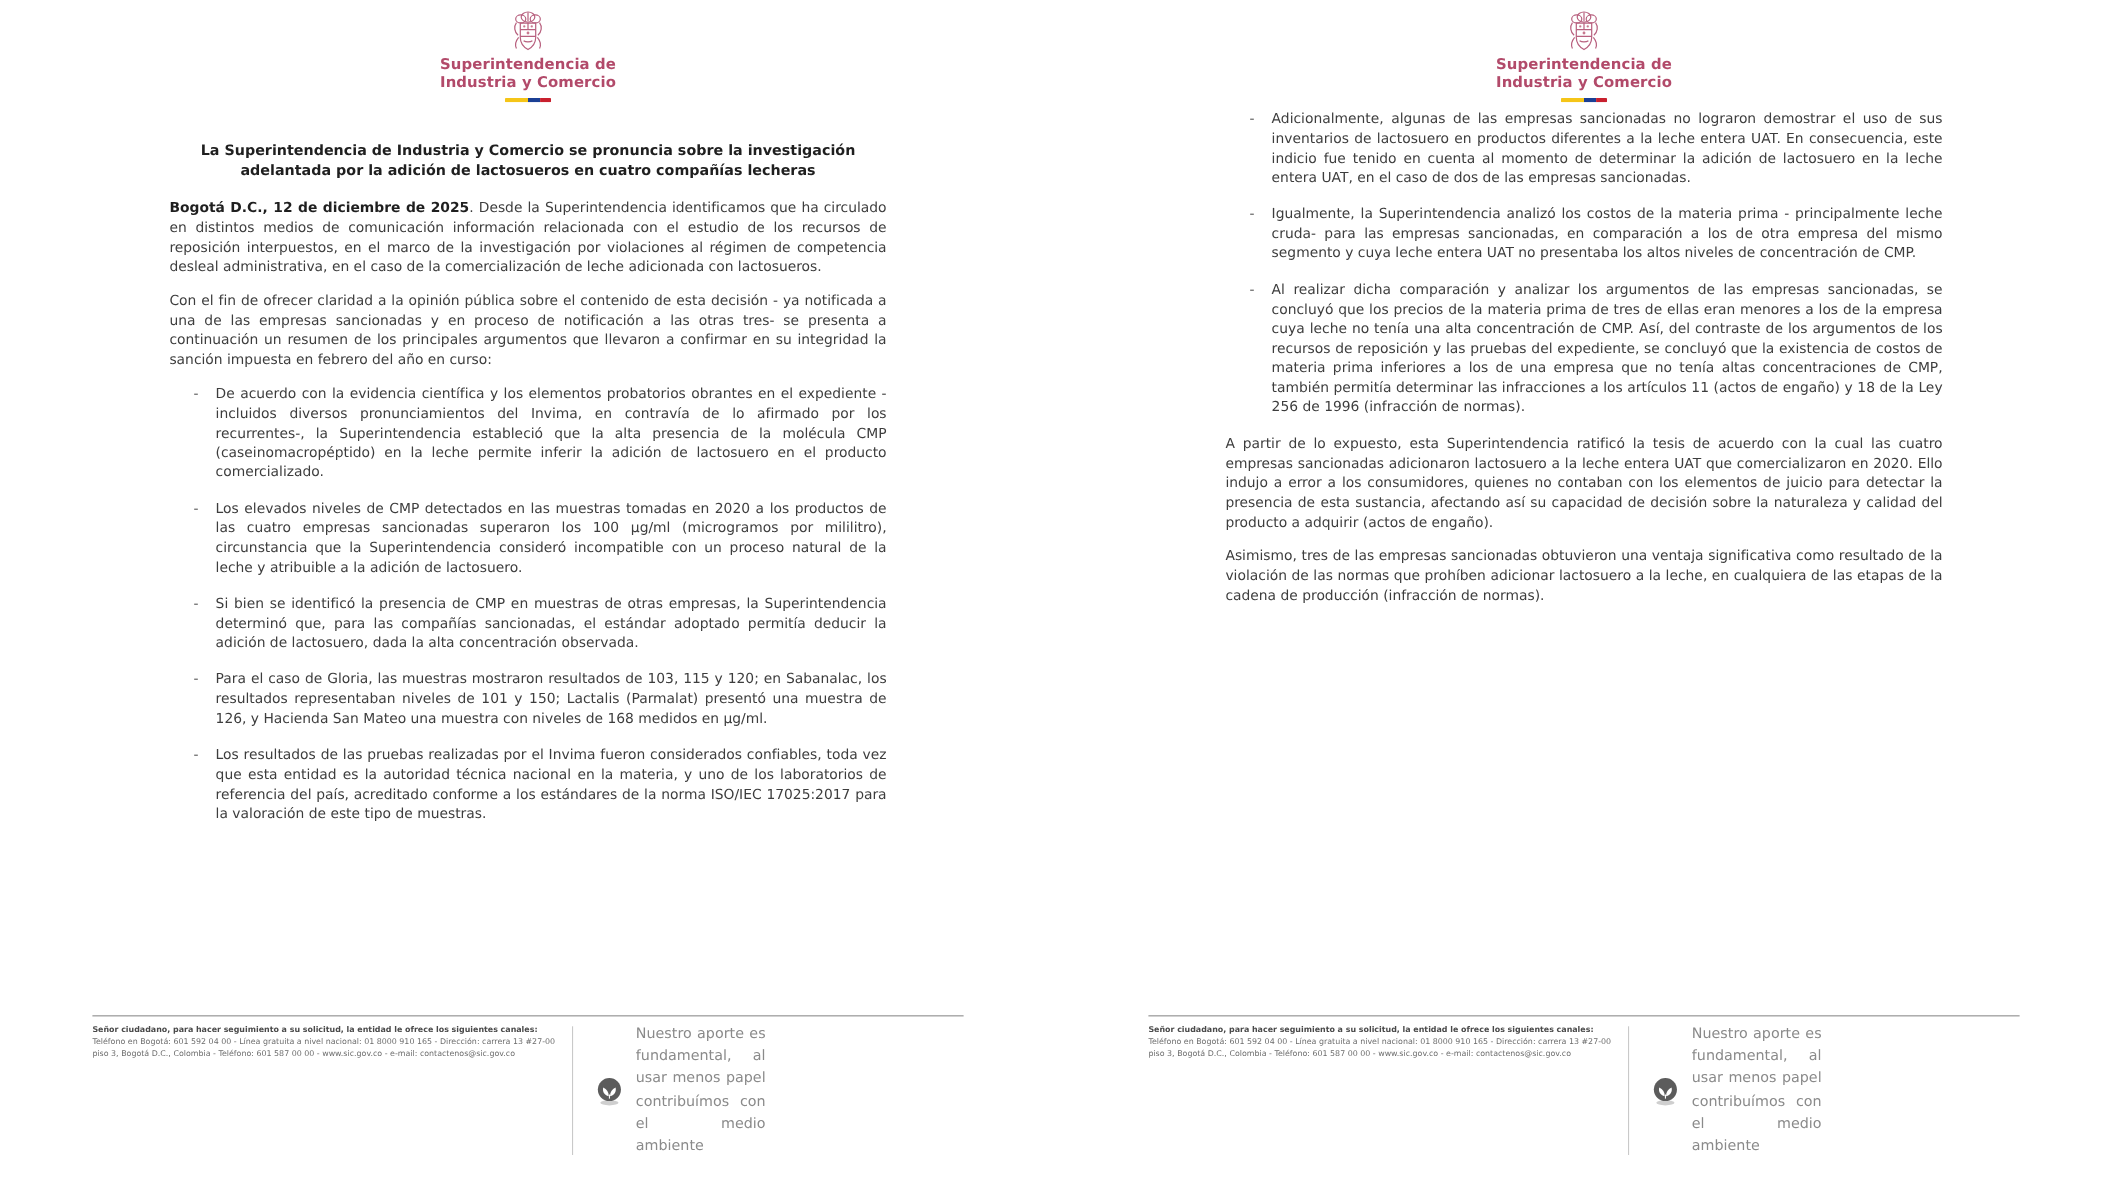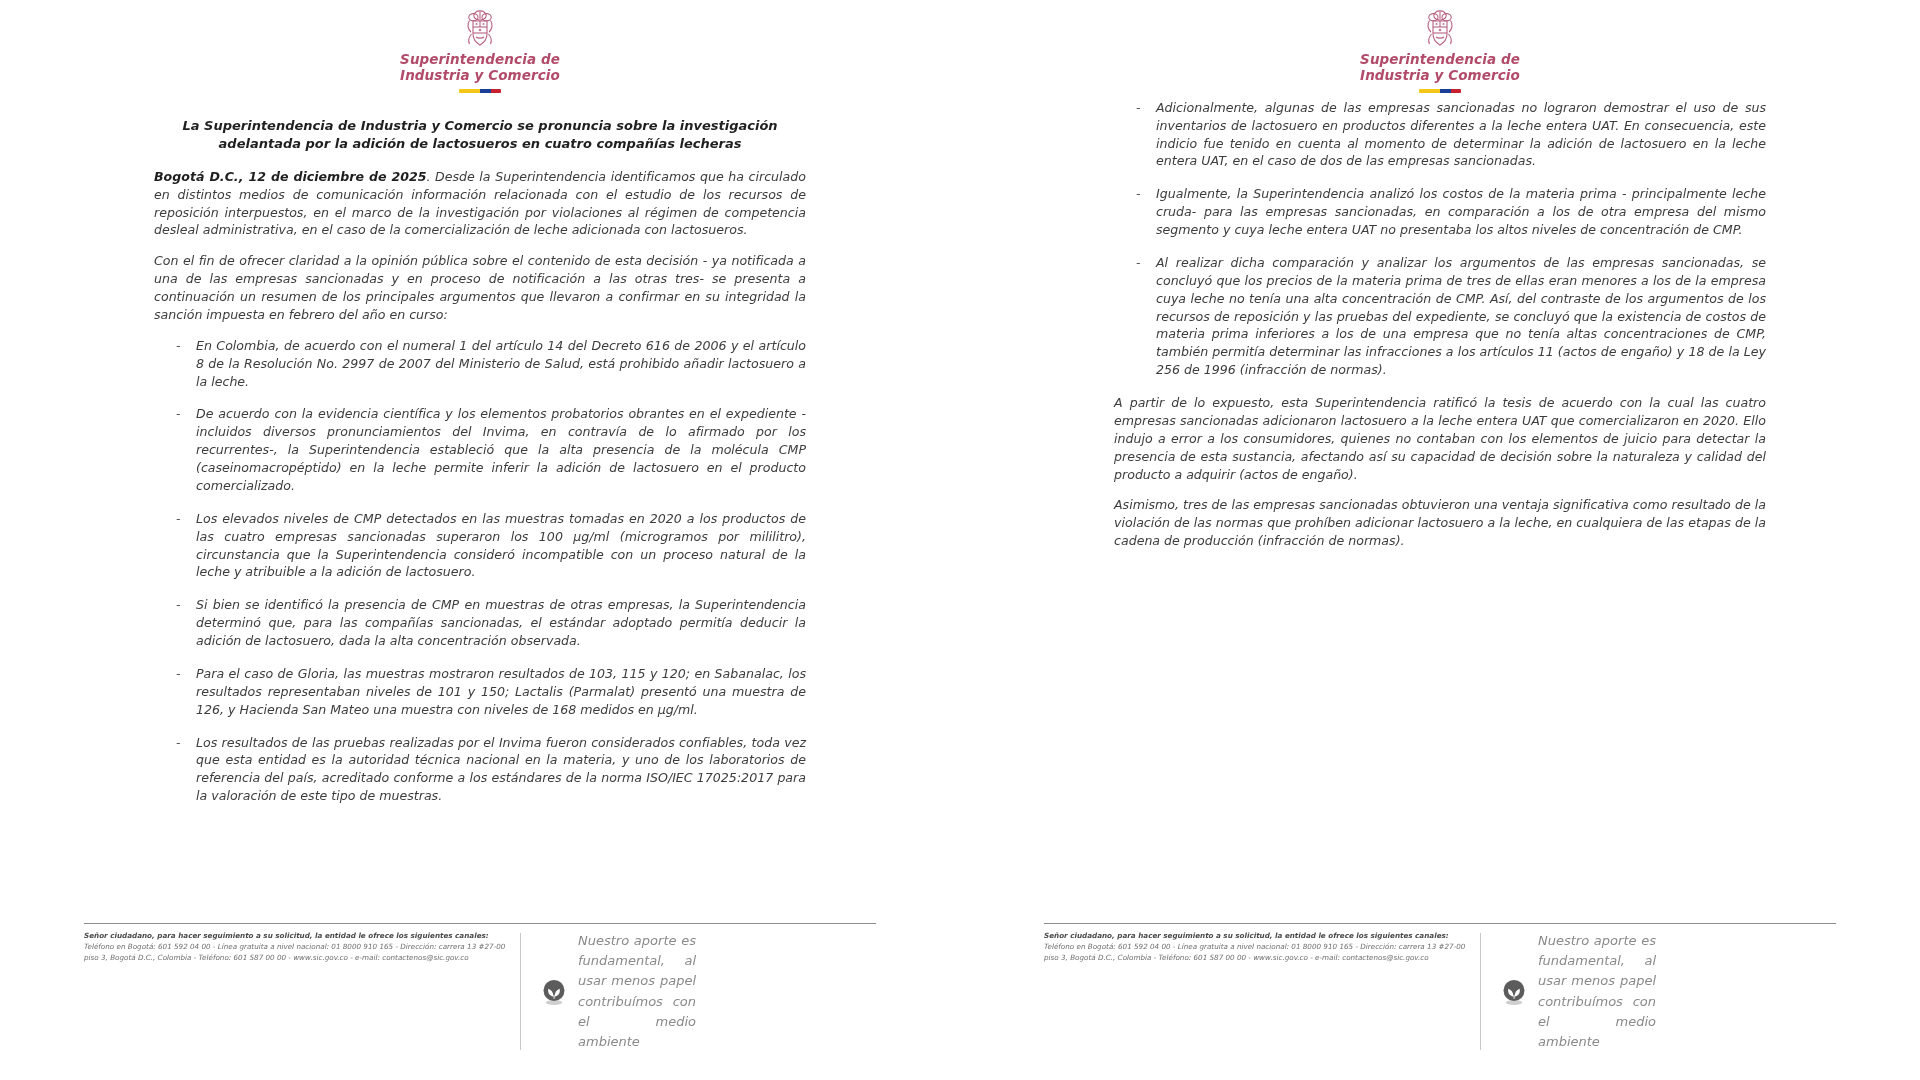--- a/index.html
+++ b/index.html
@@ -14,21 +14,20 @@
     font-family: "DejaVu Sans", "Liberation Sans", sans-serif;
     color: #3b3b3b;
     overflow: hidden;
   }
 
   .spread {
     display: flex;
     width: 1920px;
     height: 940px;
     box-sizing: border-box;
-    font-style: italic;
   }
 
   .page {
     position: relative;
     width: 960px;
     height: 1080px;
     box-sizing: border-box;
     background: #ffffff;
   }
 
@@ -69,21 +68,21 @@
 
   
   .body-col {
     box-sizing: border-box;
     font-size: 12.6px;
     line-height: 1.42;
     text-align: justify;
     color: #3d3d3d;
   }
   .page-left .body-col {
-    margin: 4px auto;
+    margin: 16px auto;
     width: 652px;
     padding-top: 20px;
   }
   .page-right .body-col {
     margin: 0 auto;
     width: 652px;
     padding-top: 6px;
   }
 
   .doc-title {
@@ -219,21 +218,20 @@
 
       <h1 class="doc-title">La Superintendencia de Industria y Comercio se pronuncia sobre la investigación adelantada por la adición de lactosueros en cuatro compañías lecheras</h1>
 
       <p class="para">
         <span class="lead">Bogotá D.C., 12 de diciembre de 2025</span><span>. Desde la Superintendencia identificamos que ha circulado en distintos medios de comunicación información relacionada con el estudio de los recursos de reposición interpuestos, en el marco de la investigación por violaciones al régimen de competencia desleal administrativa, en el caso de la comercialización de leche adicionada con lactosueros.</span>
       </p>
 
       <p class="para">Con el fin de ofrecer claridad a la opinión pública sobre el contenido de esta decisión - ya notificada a una de las empresas sancionadas y en proceso de notificación a las otras tres- se presenta a continuación un resumen de los principales argumentos que llevaron a confirmar en su integridad la sanción impuesta en febrero del año en curso:</p>
 
       <ul class="bullets">
-        <li>En Colombia, de acuerdo con el numeral 1 del artículo 14 del Decreto 616 de 2006 y el artículo 8 de la Resolución No. 2997 de 2007 del Ministerio de Salud, está prohibido añadir lactosuero a la leche.</li>
         <li>De acuerdo con la evidencia científica y los elementos probatorios obrantes en el expediente -incluidos diversos pronunciamientos del Invima, en contravía de lo afirmado por los recurrentes-, la Superintendencia estableció que la alta presencia de la molécula CMP (caseinomacropéptido) en la leche permite inferir la adición de lactosuero en el producto comercializado.</li>
         <li>Los elevados niveles de CMP detectados en las muestras tomadas en 2020 a los productos de las cuatro empresas sancionadas superaron los 100 µg/ml (microgramos por mililitro), circunstancia que la Superintendencia consideró incompatible con un proceso natural de la leche y atribuible a la adición de lactosuero.</li>
         <li>Si bien se identificó la presencia de CMP en muestras de otras empresas, la Superintendencia determinó que, para las compañías sancionadas, el estándar adoptado permitía deducir la adición de lactosuero, dada la alta concentración observada.</li>
         <li>Para el caso de Gloria, las muestras mostraron resultados de 103, 115 y 120; en Sabanalac, los resultados representaban niveles de 101 y 150; Lactalis (Parmalat) presentó una muestra de 126, y Hacienda San Mateo una muestra con niveles de 168 medidos en µg/ml.</li>
         <li>Los resultados de las pruebas realizadas por el Invima fueron considerados confiables, toda vez que esta entidad es la autoridad técnica nacional en la materia, y uno de los laboratorios de referencia del país, acreditado conforme a los estándares de la norma ISO/IEC 17025:2017 para la valoración de este tipo de muestras.</li>
       </ul>
 
     </div>
 
     <div class="footer">

